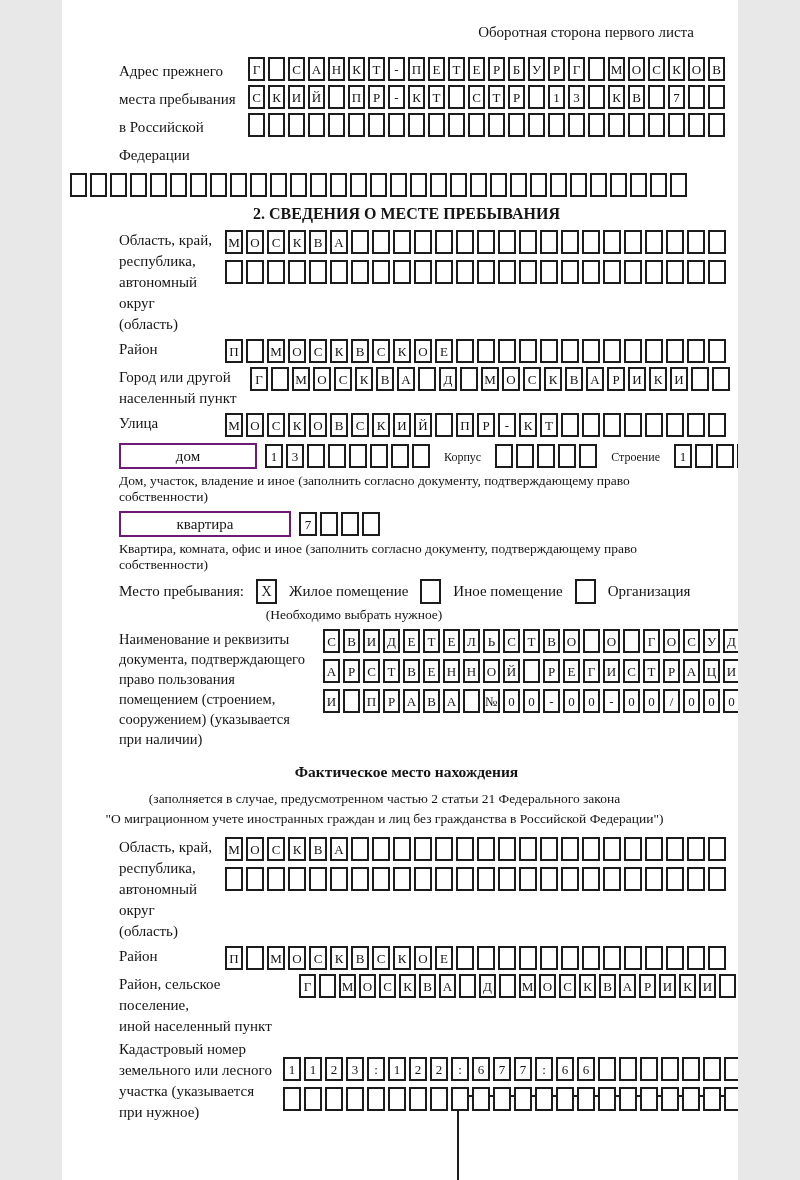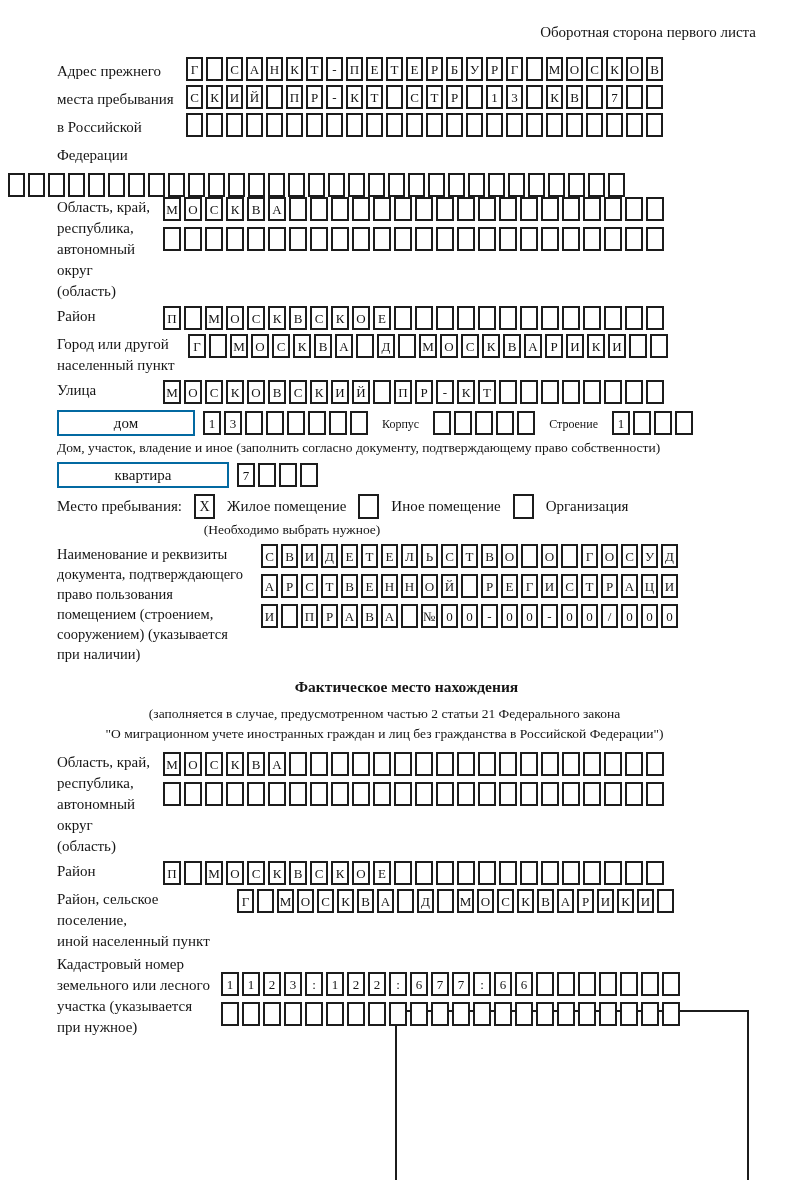--- a/index.html
+++ b/index.html
@@ -1,18 +1,18 @@
 <!DOCTYPE html>
 <html><head>
 <meta charset="utf-8">
 <style>
   * { box-sizing: border-box; margin: 0; padding: 0; }
   html, body { background: #e8e8e8; }
   .page {
-    width: 800px; height: 1180px; background: #ffffff; color: #141414;
+    width: 676px; height: 1180px; background: #ffffff; color: #141414;
     font-family: "Liberation Serif", "DejaVu Serif", serif;
     position: relative; margin: 0 auto; overflow: hidden;
     padding: 22px 44px 0 57px;
   }
   .hdr-note { text-align: right; font-size: 15px; margin-top: 2px; }
 
   
   .cellrow { display: flex; gap: 3px; }
   .cell {
     flex: none; display: inline-flex; align-items: center; justify-content: center;
@@ -29,21 +29,21 @@
   .lbl-123 { width: 123px; }
   .lbl-196 { width: 196px; font-size: 14.5px; line-height: 20px; }
   .lbl-172 { width: 172px; }
   .lbl-156 { width: 156px; }
 
   .fullrow { position: relative; left: -49px; margin-top: 4px; }
   .note-c { text-align: center; font-size: 13.5px; margin-top: 5px; }
   .sec-title { text-align: center; font-weight: bold; font-size: 16px; margin: 8px 0 7px; }
 
   .inline-box {
-    flex: none; height: 26px; border: 2px solid #0369a1; display: inline-flex;
+    flex: none; height: 26px; border: 2px solid #701a75; display: inline-flex;
     align-items: center; justify-content: center; font-size: 15px;
   }
   .dom-box { width: 138px; }
   .kv-box  { width: 172px; }
   .mini-lbl { font-size: 12px; padding: 2px 6px 0; flex: none; }
   .caption { font-size: 13.5px; margin: 4px 0 6px; }
 
   .stay-row { display: flex; align-items: center; gap: 12px; font-size: 15px; margin-top: 6px; }
   .chk {
     flex: none; width: 21px; height: 25px; border: 2px solid #1c1c1c;
@@ -181,20 +181,21 @@
       <span class="cell empty"></span>
       <span class="cell empty"></span>
       <span class="cell empty"></span>
       <span class="cell empty"></span>
       <span class="cell empty"></span>
       <span class="cell empty"></span>
       <span class="cell empty"></span>
       <span class="cell empty"></span>
     </div>
 
+  <div class="sec-title">2. СВЕДЕНИЯ О МЕСТЕ ПРЕБЫВАНИЯ</div>
 
   <div class="flexrow">
     <div class="lbl lbl-98">Область, край,
 республика,
 автономный
 округ (область)</div>
     <div class="cells-col gap6">
       <div class="cellrow">
           <span class="cell">М</span>
           <span class="cell">О</span>
@@ -372,20 +373,21 @@
 
   <div class="flexrow aic" style="gap:8px">
     <div class="inline-box kv-box">квартира</div>
     <div class="cellrow">
         <span class="cell">7</span>
         <span class="cell empty"></span>
         <span class="cell empty"></span>
         <span class="cell empty"></span>
       </div>
   </div>
+  <div class="caption">Квартира, комната, офис и иное (заполнить согласно документу, подтверждающему право собственности)</div>
 
   <div class="stay-row">
     <span>Место пребывания:</span>
     <span class="chk">X</span>
     <span>Жилое помещение</span>
     <span class="chk"></span>
     <span>Иное помещение</span>
     <span class="chk"></span>
     <span>Организация</span>
   </div>

